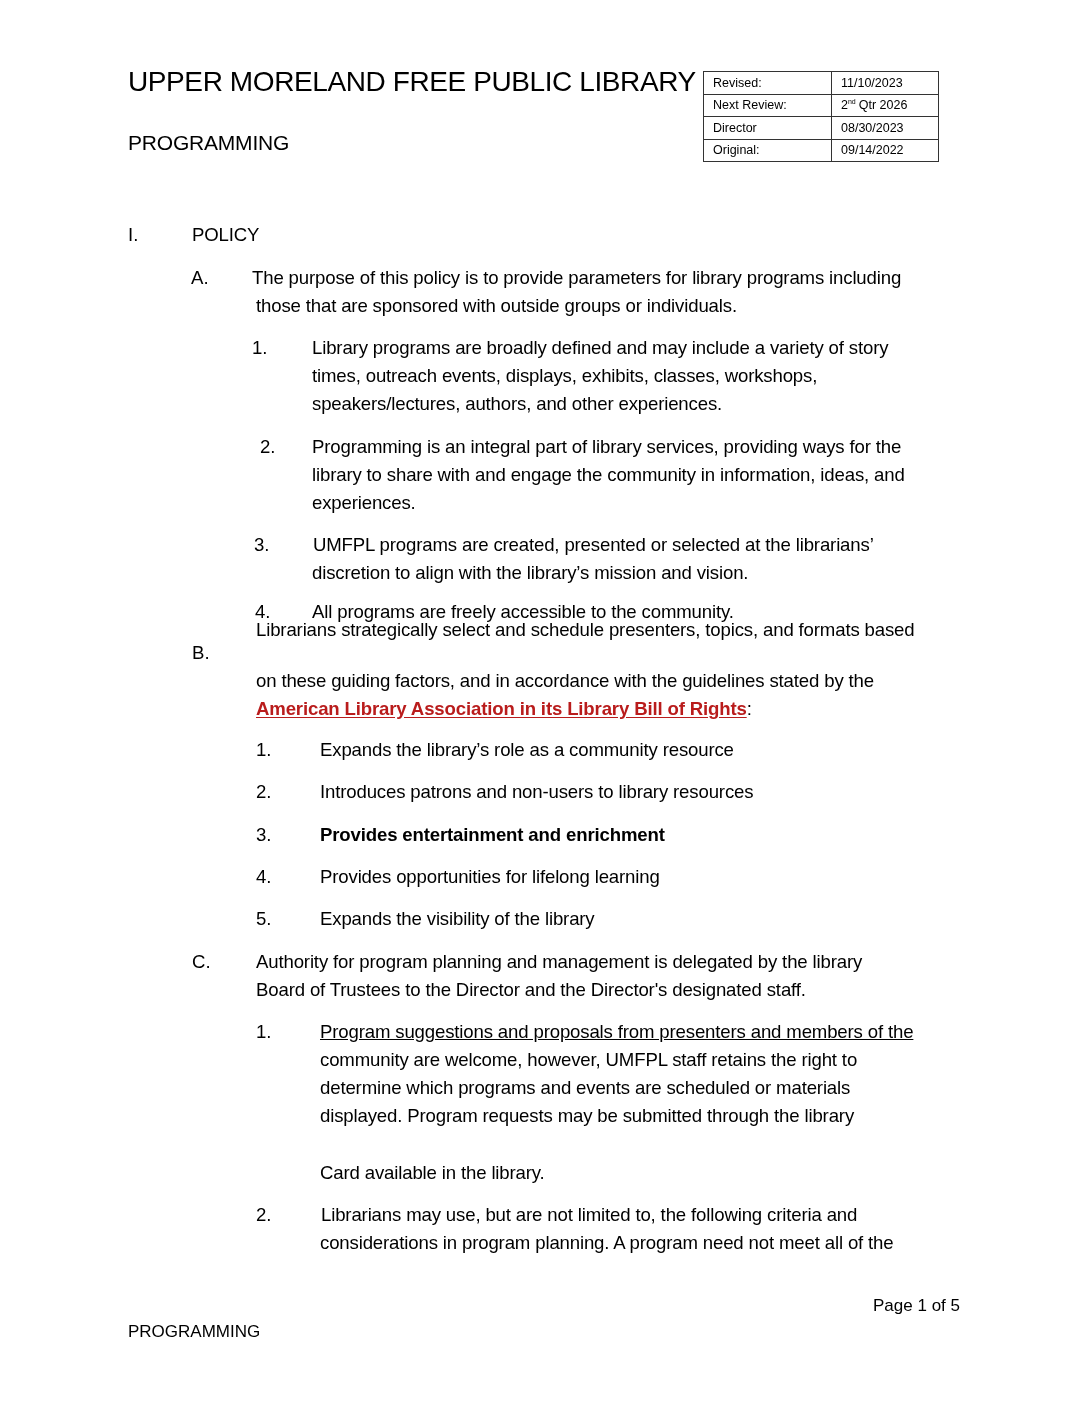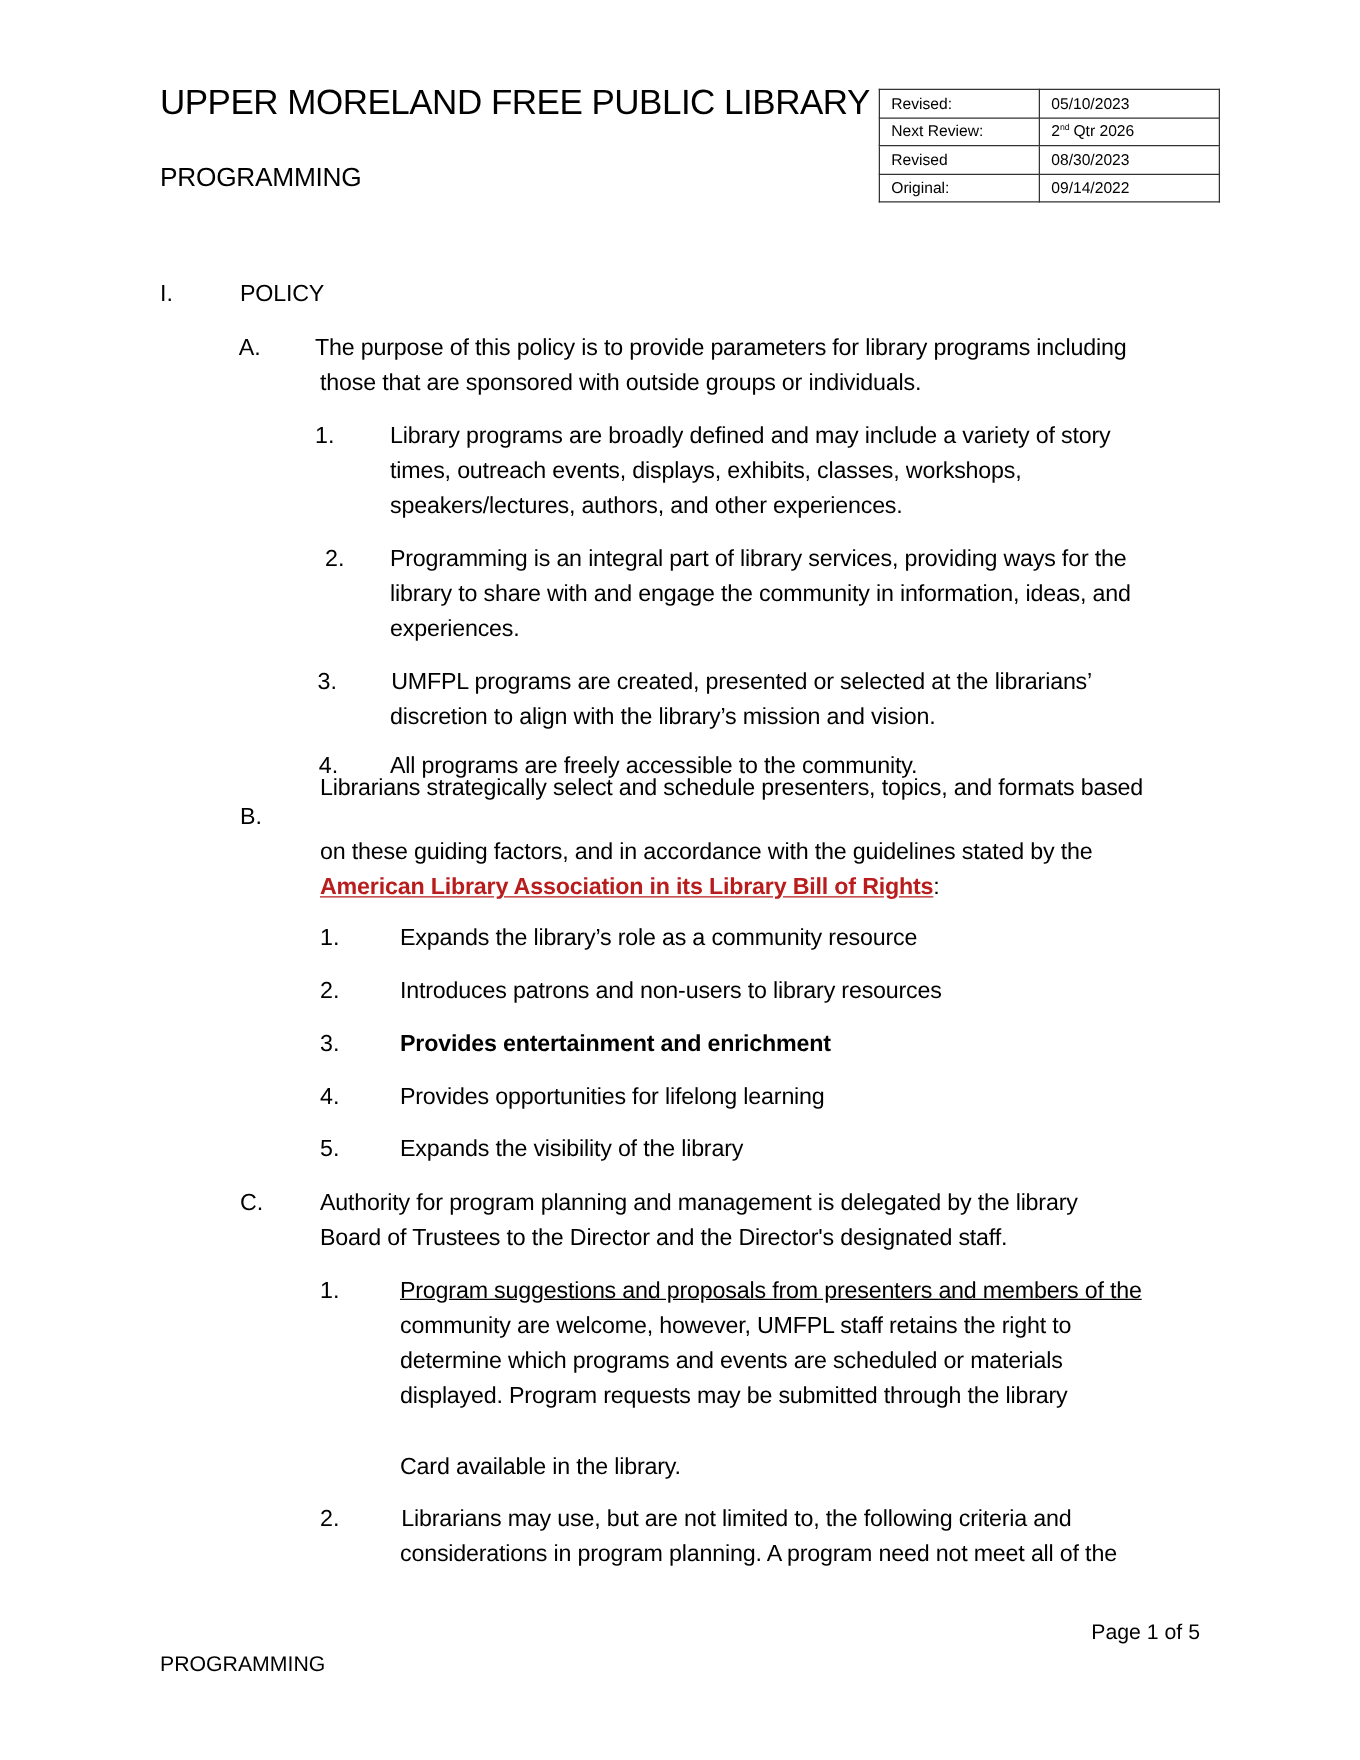--- a/index.html
+++ b/index.html
@@ -33,21 +33,21 @@
       position: absolute;
       left: 128px;
       top: 131px;
       font-size: 21px;
       letter-spacing: -0.2px;
     }
     table.review-table {
       position: absolute;
       left: 703px;
       top: 71px;
-      width: 273px;
+      width: 236px;
       border-collapse: collapse;
       font-size: 12.5px;
       border-radius: 11px;
     }
     table.review-table td {
       border: 1px solid #333;
       height: 21.5px;
       padding: 0 0 0 9px;
       vertical-align: middle;
       white-space: nowrap;
@@ -92,28 +92,28 @@
 
 <div class="page">
 
   <div class="doc-title">UPPER MORELAND FREE PUBLIC LIBRARY</div>
   <div class="doc-subtitle">PROGRAMMING</div>
 
   <table class="review-table">
     <tbody>
         <tr>
       <td class="lbl">Revised:</td>
-      <td>05/10/2023</td>
+      <td>11/10/2023</td>
     </tr>
     <tr>
       <td class="lbl">Next Review:</td>
       <td><span>2</span><sup>nd</sup><span>Qtr 2026</span></td>
     </tr>
     <tr>
-      <td class="lbl">Revised</td>
+      <td class="lbl">Director</td>
       <td>08/30/2023</td>
     </tr>
     <tr>
       <td class="lbl">Original:</td>
       <td>09/14/2022</td>
     </tr>
   </tbody>
     </table>
 
   <div class="marker" style="left:128px; top:221px;">I.</div>

